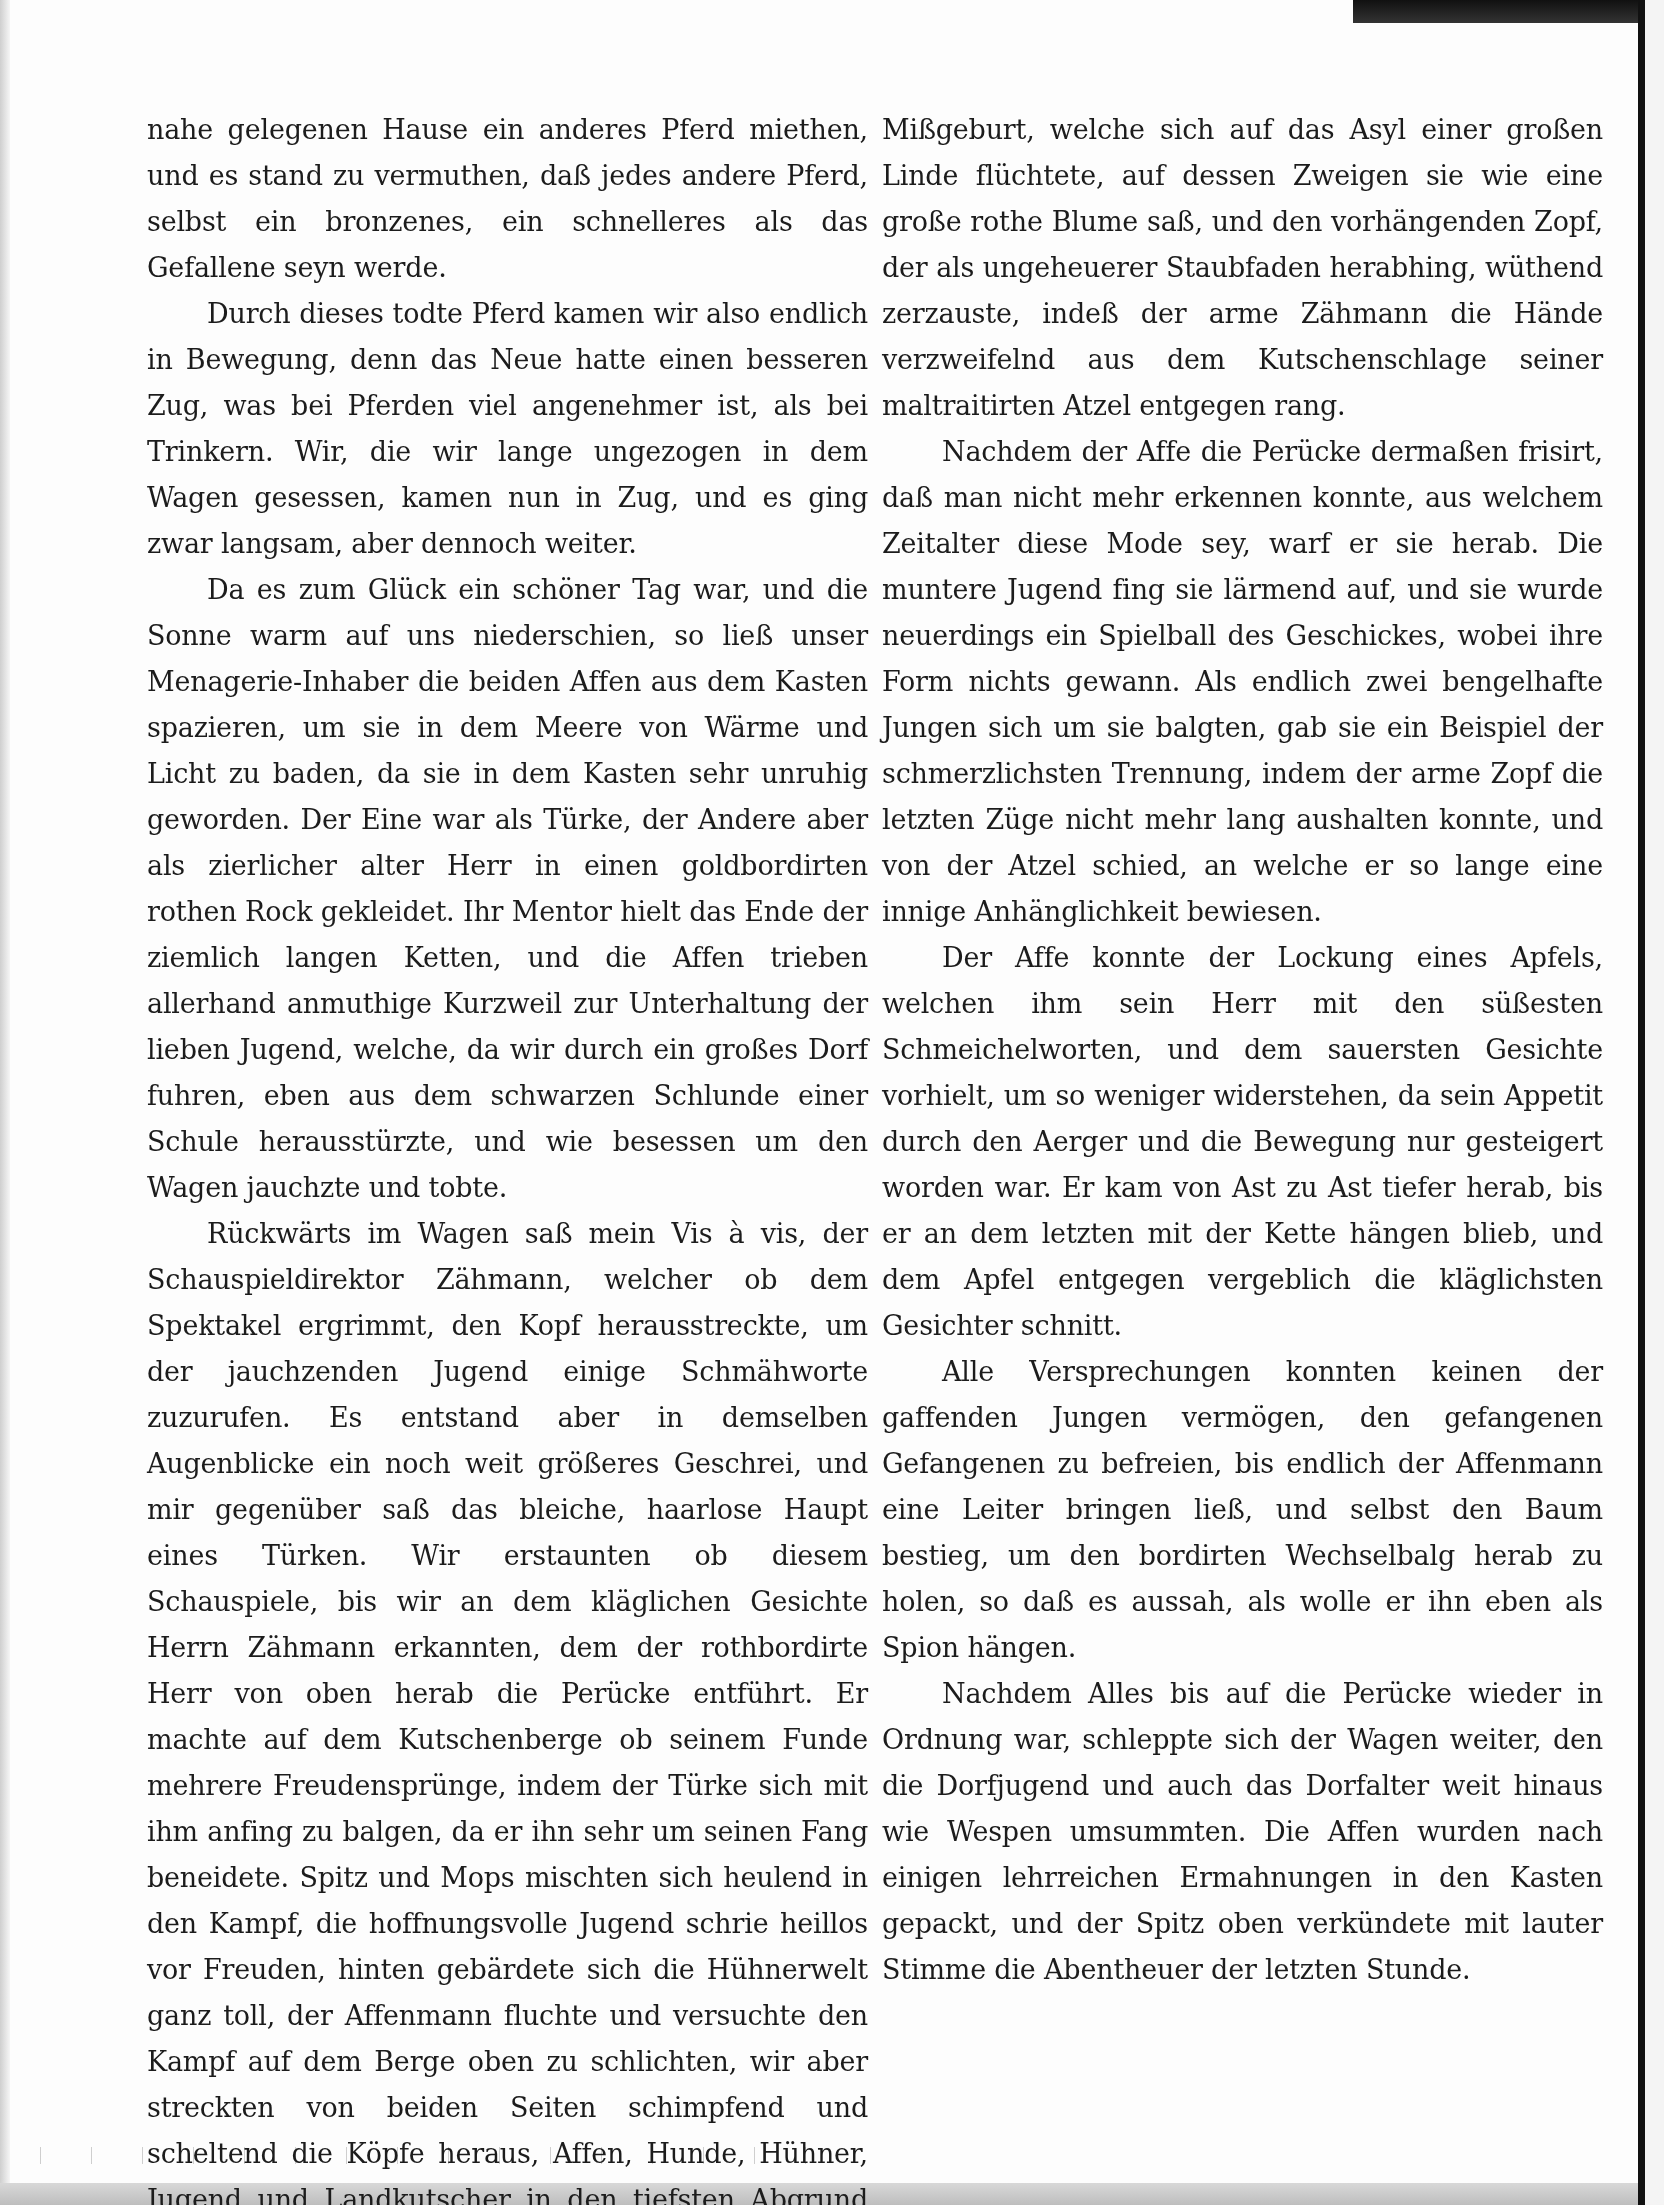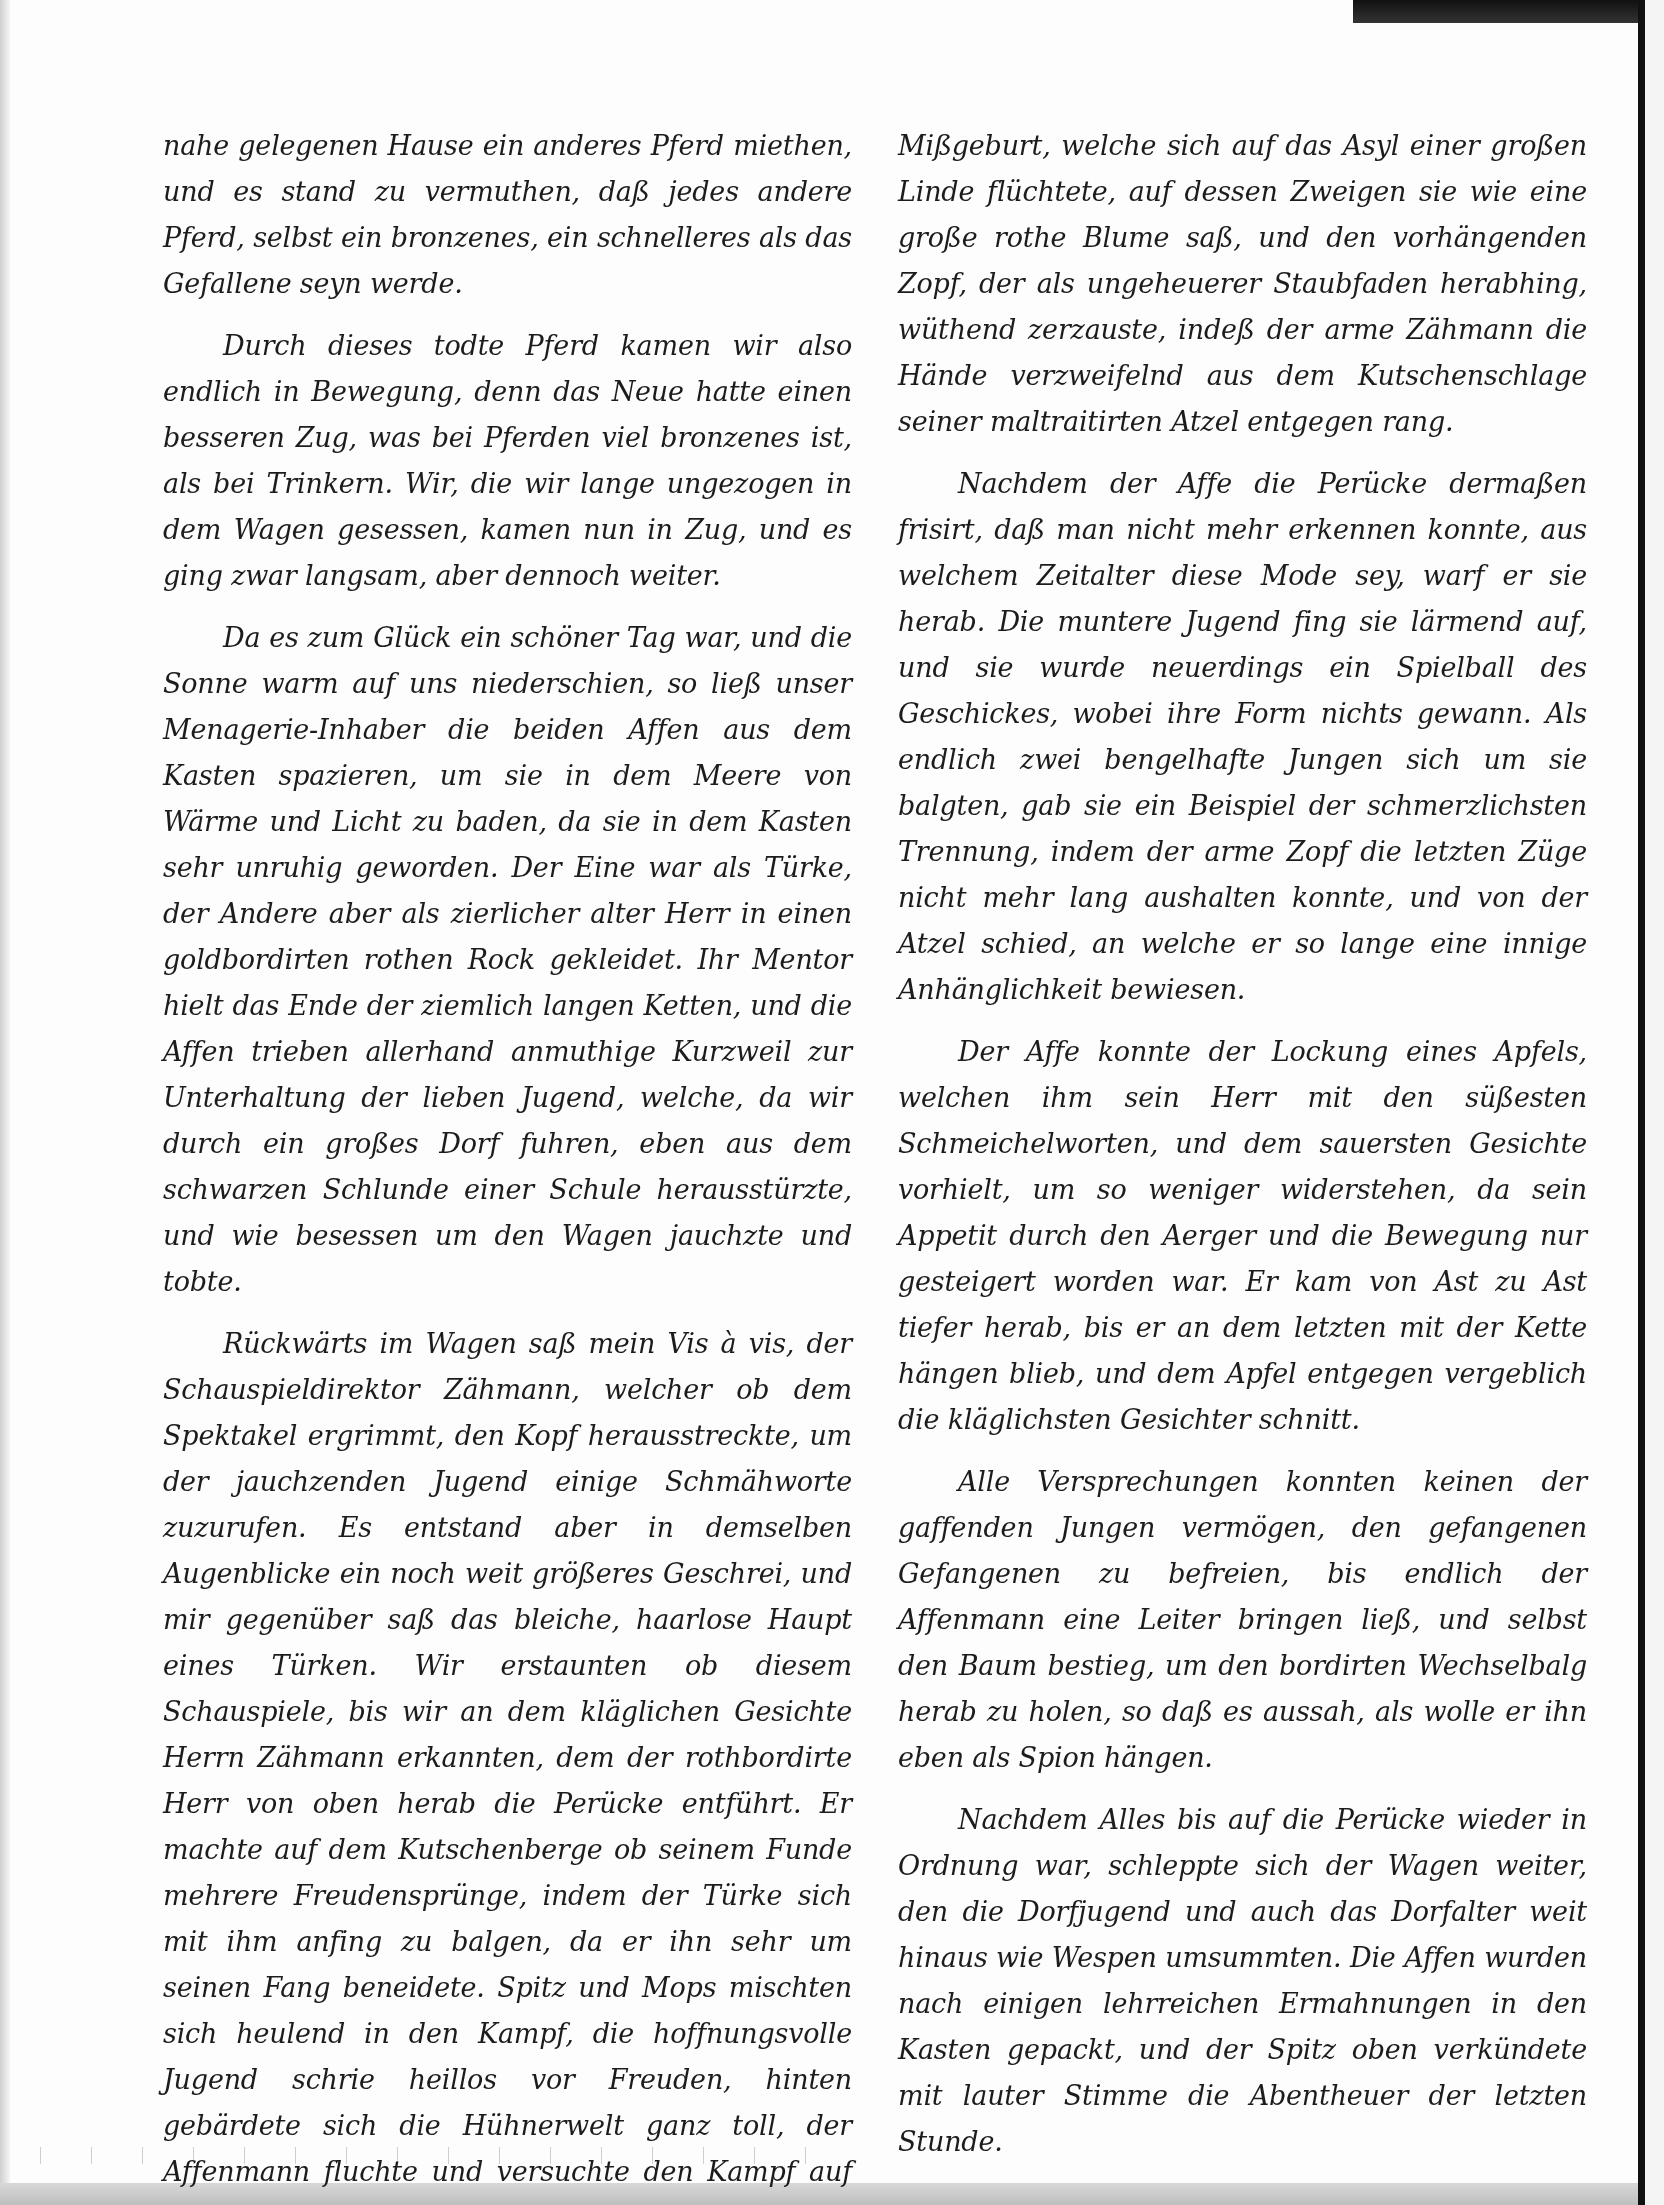--- a/index.html
+++ b/index.html
@@ -32,41 +32,41 @@
     .page {
       position: absolute; left: 147px; top: 107px; width: 1456px; height: 1990px;
     }
     .column {
       position: absolute; top: 0; width: 721px;
       font-size: 27px; line-height: 46px;
       text-align: justify; letter-spacing: -0.2px;
     }
     .col-left { left: 0; }
     .col-right { left: 735px; }
-    .para { margin: 16px; text-indent: 0; font-style: italic; }
+    .para { margin: 0; text-indent: 0; }
     .para.indent { text-indent: 60px; }
     .bottom-noise {
       position: absolute; left: 17px; top: 2147px; width: 796px; height: 17px;
       background: repeating-linear-gradient(90deg, transparent 0 23px, rgba(120,120,120,0.35) 23px 24.5px, transparent 24.5px 51px);
     }
   </style>
 </head>
 <body>
 
 <div class="scan-left-edge"></div>
 <div class="scan-border-top"></div>
 <div class="scan-border-right"></div>
 <div class="scan-right-margin"></div>
 <div class="scan-bottom-edge"></div>
 <div class="bottom-noise"></div>
 
 <div class="page">
   <div class="column col-left">
     <p class="para">nahe gelegenen Hause ein anderes Pferd miethen, und es stand zu vermuthen, daß jedes andere Pferd, selbst ein bronzenes, ein schnelleres als das Gefallene seyn werde.</p>
-    <p class="para indent">Durch dieses todte Pferd kamen wir also endlich in Bewegung, denn das Neue hatte einen besseren Zug, was bei Pferden viel bronzenes ist, als bei Trinkern. Wir, die wir lange ungezogen in dem Wagen gesessen, kamen nun in Zug, und es ging zwar langsam, aber dennoch weiter.</p>
+    <p class="para indent">Durch dieses todte Pferd kamen wir also endlich in Bewegung, denn das Neue hatte einen besseren Zug, was bei Pferden viel angenehmer ist, als bei Trinkern. Wir, die wir lange ungezogen in dem Wagen gesessen, kamen nun in Zug, und es ging zwar langsam, aber dennoch weiter.</p>
     <p class="para indent">Da es zum Glück ein schöner Tag war, und die Sonne warm auf uns niederschien, so ließ unser Menagerie-Inhaber die beiden Affen aus dem Kasten spazieren, um sie in dem Meere von Wärme und Licht zu baden, da sie in dem Kasten sehr unruhig geworden. Der Eine war als Türke, der Andere aber als zierlicher alter Herr in einen goldbordirten rothen Rock gekleidet. Ihr Mentor hielt das Ende der ziemlich langen Ketten, und die Affen trieben allerhand anmuthige Kurzweil zur Unterhaltung der lieben Jugend, welche, da wir durch ein großes Dorf fuhren, eben aus dem schwarzen Schlunde einer Schule herausstürzte, und wie besessen um den Wagen jauchzte und tobte.</p>
     <p class="para indent">Rückwärts im Wagen saß mein Vis à vis, der Schauspieldirektor Zähmann, welcher ob dem Spektakel ergrimmt, den Kopf herausstreckte, um der jauchzenden Jugend einige Schmähworte zuzurufen. Es entstand aber in demselben Augenblicke ein noch weit größeres Geschrei, und mir gegenüber saß das bleiche, haarlose Haupt eines Türken. Wir erstaunten ob diesem Schauspiele, bis wir an dem kläglichen Gesichte Herrn Zähmann erkannten, dem der rothbordirte Herr von oben herab die Perücke entführt. Er machte auf dem Kutschenberge ob seinem Funde mehrere Freudensprünge, indem der Türke sich mit ihm anfing zu balgen, da er ihn sehr um seinen Fang beneidete. Spitz und Mops mischten sich heulend in den Kampf, die hoffnungsvolle Jugend schrie heillos vor Freuden, hinten gebärdete sich die Hühnerwelt ganz toll, der Affenmann fluchte und versuchte den Kampf auf dem Berge oben zu schlichten, wir aber streckten von beiden Seiten schimpfend und scheltend die Köpfe heraus, Affen, Hunde, Hühner, Jugend und Landkutscher in den tiefsten Abgrund wünschend und verwünschend. In der Hitze des Kampfes aber war die Kette des rothen Herrn der Hand des Mannes entschlüpft, und der Befreite sprang mit einem Satze zahnfletschend unter den Schwarm der unzähligen Nachkommenschaft, welche schreiend zerstiebte. Der Affe hatte die Perücke verkehrt aufgestülpt, so daß der ansehnliche Zopf wie eine lange, schwankende Nase über sein Antlitz herab hing. Einige große Hunde, welche der Lärm herbeigeführt, und welche unten als tiefe Baßstimmen zu dem Chore des jugendlichen Discants sekundirten, entwichen heulend ob dem Anblicke der fremden kleinen</p>
   </div>
   <div class="column col-right">
     <p class="para">Mißgeburt, welche sich auf das Asyl einer großen Linde flüchtete, auf dessen Zweigen sie wie eine große rothe Blume saß, und den vorhängenden Zopf, der als ungeheuerer Staubfaden herabhing, wüthend zerzauste, indeß der arme Zähmann die Hände verzweifelnd aus dem Kutschenschlage seiner maltraitirten Atzel entgegen rang.</p>
     <p class="para indent">Nachdem der Affe die Perücke dermaßen frisirt, daß man nicht mehr erkennen konnte, aus welchem Zeitalter diese Mode sey, warf er sie herab. Die muntere Jugend fing sie lärmend auf, und sie wurde neuerdings ein Spielball des Geschickes, wobei ihre Form nichts gewann. Als endlich zwei bengelhafte Jungen sich um sie balgten, gab sie ein Beispiel der schmerzlichsten Trennung, indem der arme Zopf die letzten Züge nicht mehr lang aushalten konnte, und von der Atzel schied, an welche er so lange eine innige Anhänglichkeit bewiesen.</p>
     <p class="para indent">Der Affe konnte der Lockung eines Apfels, welchen ihm sein Herr mit den süßesten Schmeichelworten, und dem sauersten Gesichte vorhielt, um so weniger widerstehen, da sein Appetit durch den Aerger und die Bewegung nur gesteigert worden war. Er kam von Ast zu Ast tiefer herab, bis er an dem letzten mit der Kette hängen blieb, und dem Apfel entgegen vergeblich die kläglichsten Gesichter schnitt.</p>
     <p class="para indent">Alle Versprechungen konnten keinen der gaffenden Jungen vermögen, den gefangenen Gefangenen zu befreien, bis endlich der Affenmann eine Leiter bringen ließ, und selbst den Baum bestieg, um den bordirten Wechselbalg herab zu holen, so daß es aussah, als wolle er ihn eben als Spion hängen.</p>
     <p class="para indent">Nachdem Alles bis auf die Perücke wieder in Ordnung war, schleppte sich der Wagen weiter, den die Dorfjugend und auch das Dorfalter weit hinaus wie Wespen umsummten. Die Affen wurden nach einigen lehrreichen Ermahnungen in den Kasten gepackt, und der Spitz oben verkündete mit lauter Stimme die Abentheuer der letzten Stunde.</p>
 

